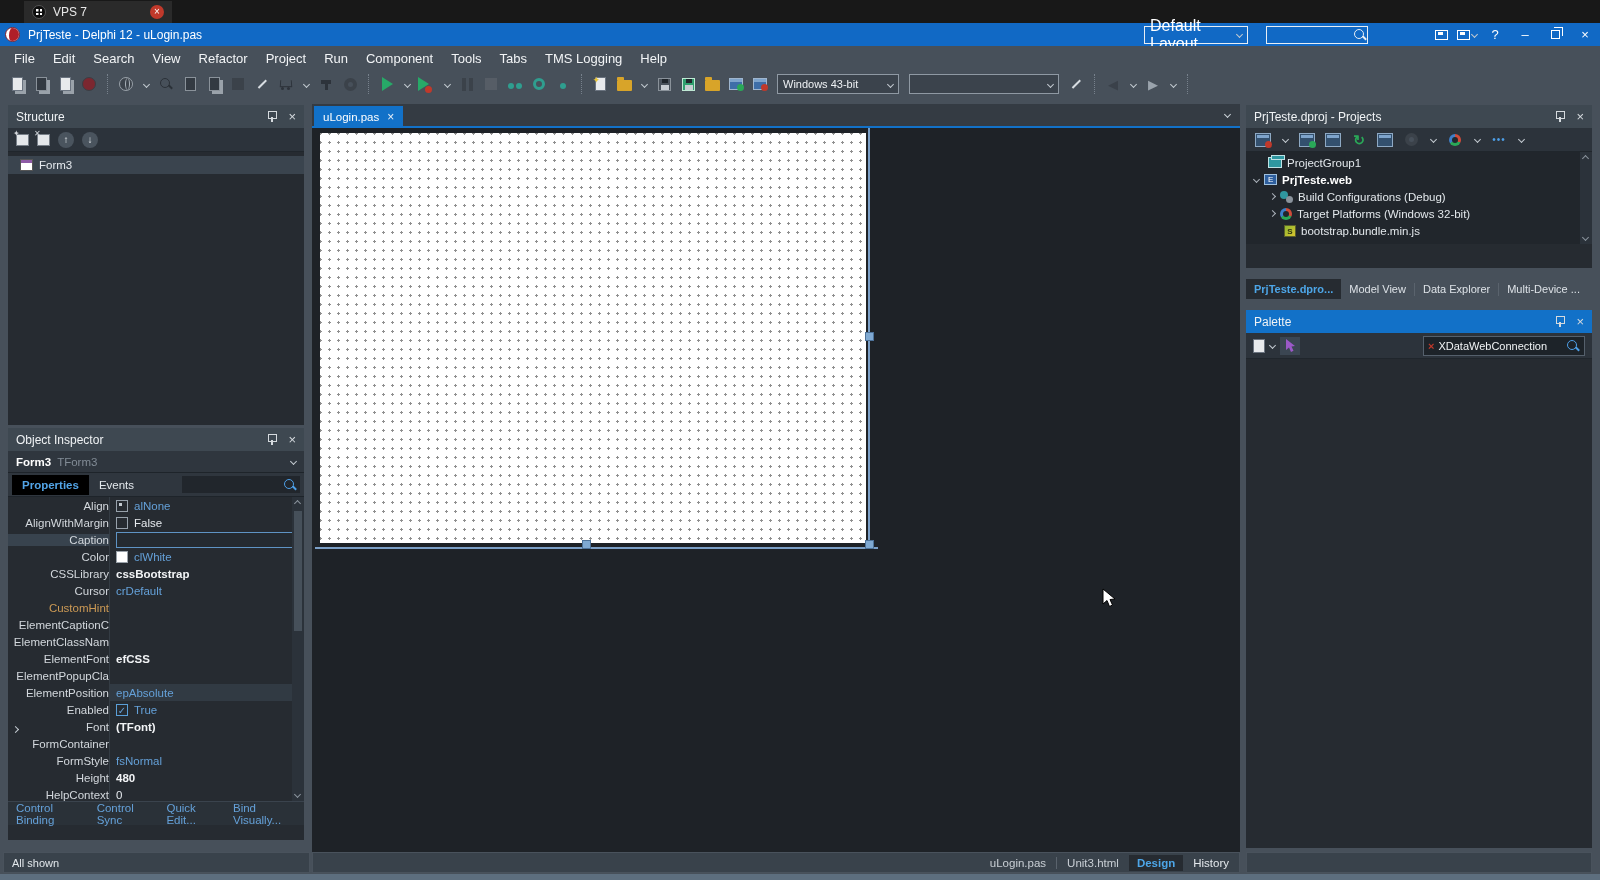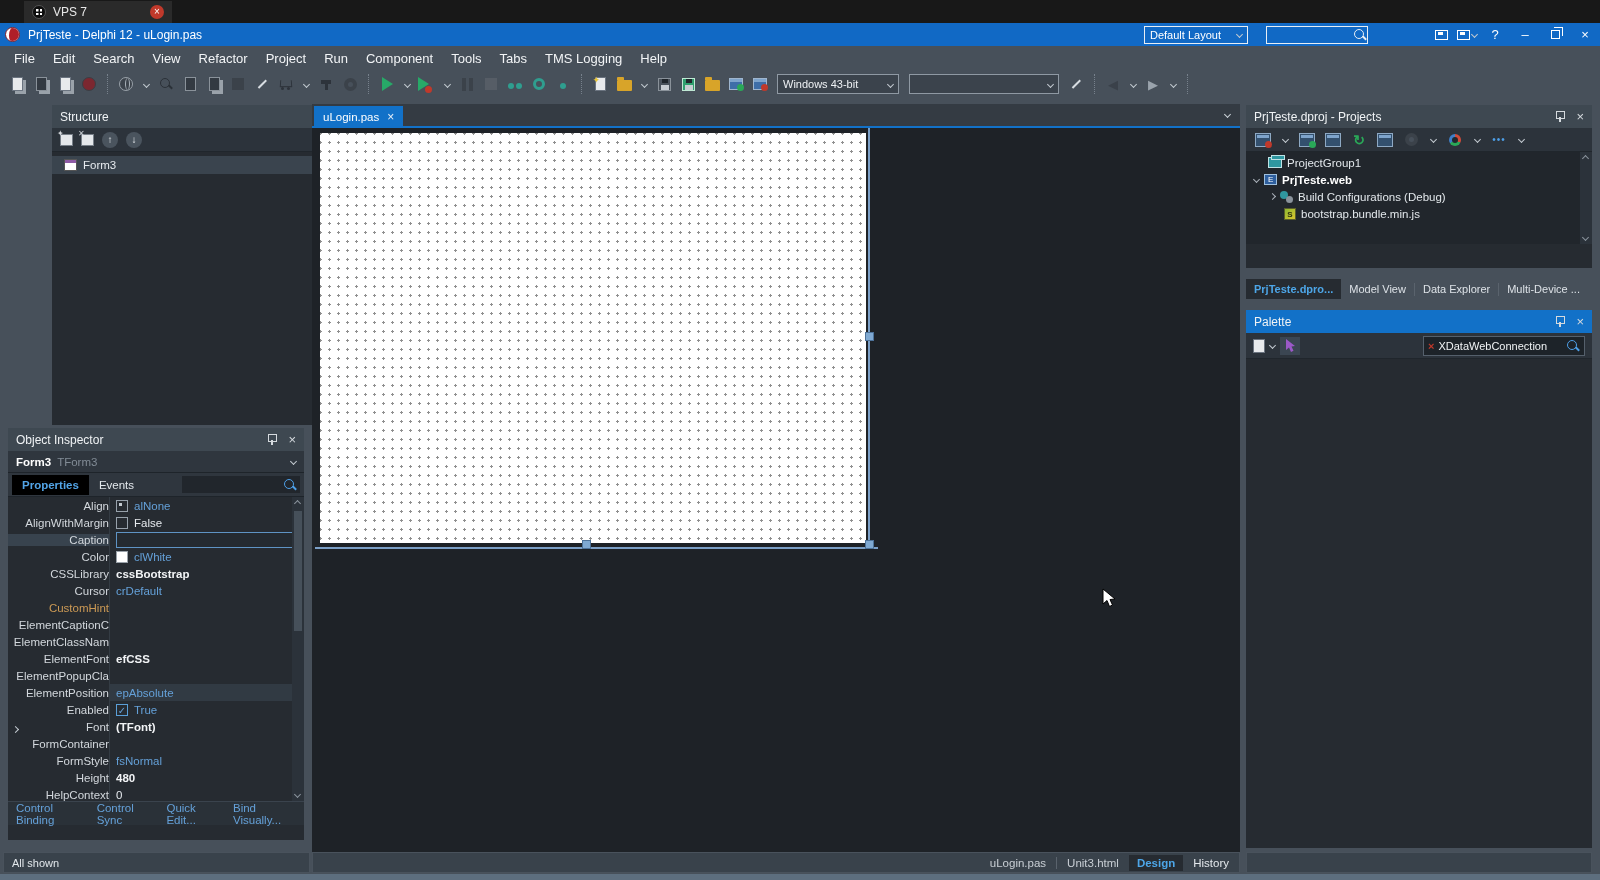--- a/index.html
+++ b/index.html
@@ -21,21 +21,21 @@
   .os-tab-label { font-size:12px; color:#e8e8e8; flex:1; }
   .os-close { width:14px; height:14px; border-radius:50%; background:#c0392b; color:#fff; font-size:10px;
               display:flex; align-items:center; justify-content:center; line-height:1; }
 
   
   #titlebar { left:0; top:23px; width:1600px; height:23px; background:#1169c5; display:flex; align-items:center; }
   .delphi-logo { width:15px; height:15px; margin-left:5px; border-radius:50%; background:#fff; position:relative; overflow:hidden; border:1px solid #7a1f2b; }
   .delphi-logo::before { content:""; position:absolute; right:-2px; top:-2px; width:12px; height:19px; background:#b01e28; border-radius:50% 0 0 50%; }
   .tb-title { font-size:12px; color:#fff; margin-left:8px; }
   .tb-right { position:absolute; right:0; top:0; height:23px; display:flex; align-items:center; }
-  .tb-select { width:104px; height:18px; border:1px solid #e8eef4; color:#fff; font-size:11px; display:flex; align-items:center; padding:0 5px; gap:4px; margin-right:18px; }
+  .tb-select { width:104px; height:18px; border:1px solid #e8eef4; color:#fff; font-size:16px; display:flex; align-items:center; padding:0 5px; gap:4px; margin-right:18px; }
   .tb-select span { flex:1; }
   .tb-search { width:102px; height:18px; border:1px solid #e8eef4; display:flex; align-items:center; margin-right:60px; }
   .tb-search input { flex:1; background:transparent; border:none; outline:none; color:#fff; font-size:11px; padding:0 4px; width:80px; }
   .winbtn { width:30px; height:23px; display:flex; align-items:center; justify-content:center; color:#fff; font-size:13px; }
   .tb-ico { width:26px; height:23px; display:flex; align-items:center; justify-content:center; color:#fff; }
   .mini-monitor { width:13px; height:10px; border:1.4px solid #fff; position:relative; }
   .mini-monitor::after { content:""; position:absolute; left:2px; top:1.5px; width:5px; height:3px; background:#fff; }
   .restore-glyph { width:9px; height:9px; border:1.3px solid #fff; position:relative; }
   .restore-glyph::before { content:""; position:absolute; left:2px; top:-4px; width:8px; height:8px; border:1.3px solid #fff; border-left:none; border-bottom:none; }
 
@@ -98,21 +98,21 @@
   .panel { position:absolute; background:#262b31; }
   .ptitle { height:23px; background:#3e4851; display:flex; align-items:center; padding:0 8px; font-size:12px; color:#f0f3f5; }
   .ptitle.active { background:#1271c8; }
   .ptitle .grow { flex:1; }
   .pinicon { width:9px; height:13px; position:relative; margin-right:12px; }
   .pinicon::before { content:""; position:absolute; left:1px; top:1px; width:7px; height:6px; border:1.4px solid #d5dade; }
   .pinicon::after { content:""; position:absolute; left:4px; top:7px; width:1.5px; height:5px; background:#d5dade; }
   .pclose { font-size:13px; color:#d5dade; }
 
   
-  #structure { left:8px; top:105px; width:296px; height:320px;margin-left:44px; }
+  #structure { left:8px; top:105px; width:296px; height:320px; }
   .s-toolbar { height:24px; background:#2c333b; display:flex; align-items:center; gap:8px; padding:0 8px; border-bottom:1px solid #20262c; }
   .s-circle { width:16px; height:16px; border-radius:50%; background:#4a545e; color:#e8ecef; font-size:10px; display:flex; align-items:center; justify-content:center; }
   .s-doc { width:13px; height:12px; background:#e4e7ea; border:1px solid #777f88; position:relative; }
   .s-doc::after { content:"✦"; position:absolute; left:-4px; top:-6px; font-size:8px; color:#d5d9dd; }
   .s-doc.del::after { content:"✕"; color:#cfd4d9; }
   .tree-row { height:18px; display:flex; align-items:center; gap:6px; font-size:11.5px; color:#e6eaee; padding-left:12px; }
   .tree-row.sel { background:#3a444e; }
   .form-ico { width:13px; height:12px; background:#fff; border:1px solid #555; position:relative; }
   .form-ico::before { content:""; position:absolute; left:0; top:0; right:0; height:3px; background:#8e5ba6; }
 
@@ -667,20 +667,25 @@
     <div class="pj-row" style="padding-left:8px">
       <i class="chev" style="border-color:#aab2ba"></i>
       <span class="ico-proj"></span>
       <b>PrjTeste.web</b>
     </div>
     <div class="pj-row" style="padding-left:24px">
       <i class="chev right" style="border-color:#aab2ba"></i>
       <span class="ico-gears"></span>
       <span>Build Configurations (Debug)</span>
     </div>
+    <div class="pj-row" style="padding-left:24px">
+      <i class="chev right" style="border-color:#aab2ba"></i>
+      <span class="ico-target"></span>
+      <span>Target Platforms (Windows 32-bit)</span>
+    </div>
     <div class="pj-row" style="padding-left:38px">
       <span class="ico-js">S</span>
       <span>bootstrap.bundle.min.js</span>
     </div>
     <div class="pj-scroll">
       <i class="chev" style="top:4px;transform:rotate(-135deg)"></i>
       <i class="chev" style="bottom:4px"></i>
     </div>
   </div>
 </div>

